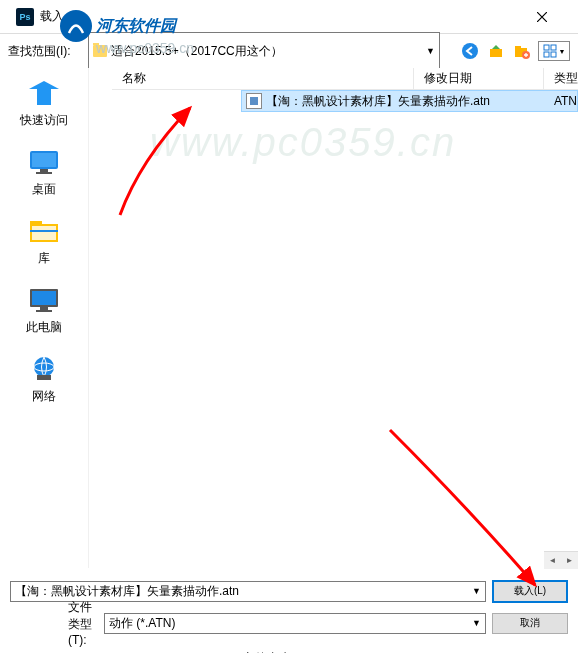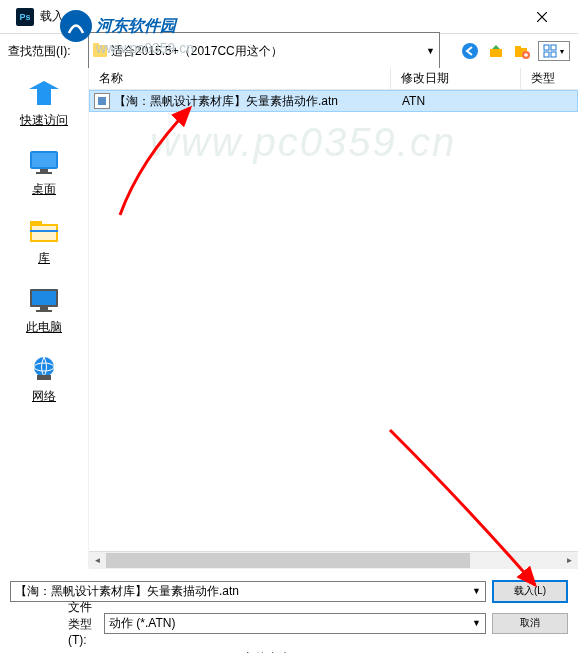--- a/index.html
+++ b/index.html
@@ -21,25 +21,25 @@
     .toprow-label { min-width: 74px; }
     .folder-combo { flex: 1; height: 38px; border: 1px solid #7a7a7a; display: flex; align-items: center; padding: 0 4px; background: #fff; font-size: 12px; }
     .folder-icon { width: 14px; height: 12px; background: #ffd866; border-radius: 1px; margin-right: 4px; position: relative; }
     .folder-icon::before { content: ''; position: absolute; top: -2px; left: 0; width: 6px; height: 2px; background: #ffd866; }
     .combo-arrow { margin-left: auto; font-size: 9px; }
     .nav-icons { display: flex; gap: 6px; align-items: center; padding-left: 14px; }
     .nav-icon { width: 20px; height: 20px; cursor: pointer; display: flex; align-items: center; justify-content: center; }
     
     .main { display: flex; height: 500px; }
     .sidebar { width: 89px; background: #fff; display: flex; flex-direction: column; align-items: center; padding-top: 10px; gap: 18px; border-right: 1px solid #f0f0f0; }
-    .side-item { display: flex; flex-direction: column; align-items: center; gap: 4px; cursor: pointer; width: 70px; text-decoration: underline; }
+    .side-item { display: flex; flex-direction: column; align-items: center; gap: 4px; cursor: pointer; width: 70px; }
     .side-icon { width: 36px; height: 30px; display: flex; align-items: center; justify-content: center; }
     .side-label { font-size: 12px; color: #000; }
     
-    .content { flex: 1; display: flex; flex-direction: column; background: #fff; }
+    .content { flex: 1; display: flex; flex-direction: column; background: #fff; align-items: flex-end; }
     .list-header { height: 22px; display: flex; align-items: center; font-size: 12px; border-bottom: 1px solid #e8e8e8; }
     .col-name { width: 302px; padding-left: 10px; border-right: 1px solid #e8e8e8; height: 100%; display: flex; align-items: center; }
     .col-date { width: 130px; padding-left: 10px; border-right: 1px solid #e8e8e8; height: 100%; display: flex; align-items: center; }
     .col-type { flex: 1; padding-left: 10px; height: 100%; display: flex; align-items: center; }
     
     .list-body { flex: 1; overflow: hidden; position: relative; }
     .list-row { height: 22px; display: flex; align-items: center; font-size: 12px; background: #cce8ff; border: 1px solid #99d1ff; }
     .row-icon { width: 16px; height: 16px; margin-left: 4px; margin-right: 4px; background: #fff; border: 1px solid #888; position: relative; }
     .row-icon::after { content: ''; position: absolute; top: 3px; left: 3px; width: 8px; height: 8px; background: #5b8fc7; }
     .row-name { width: 278px; }

